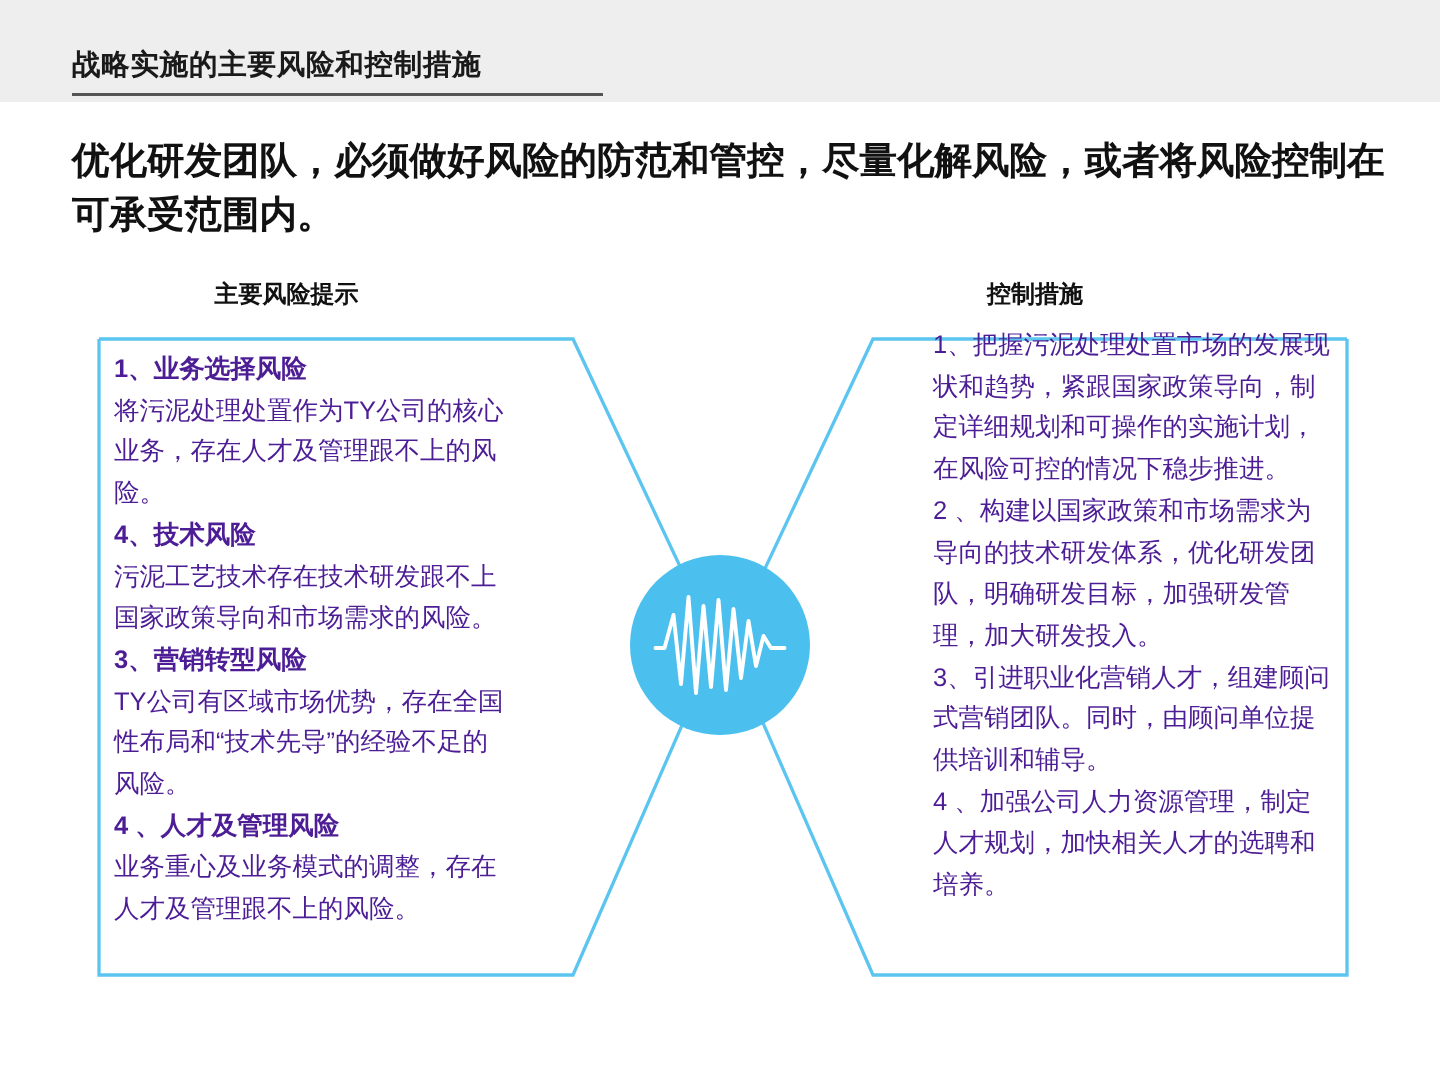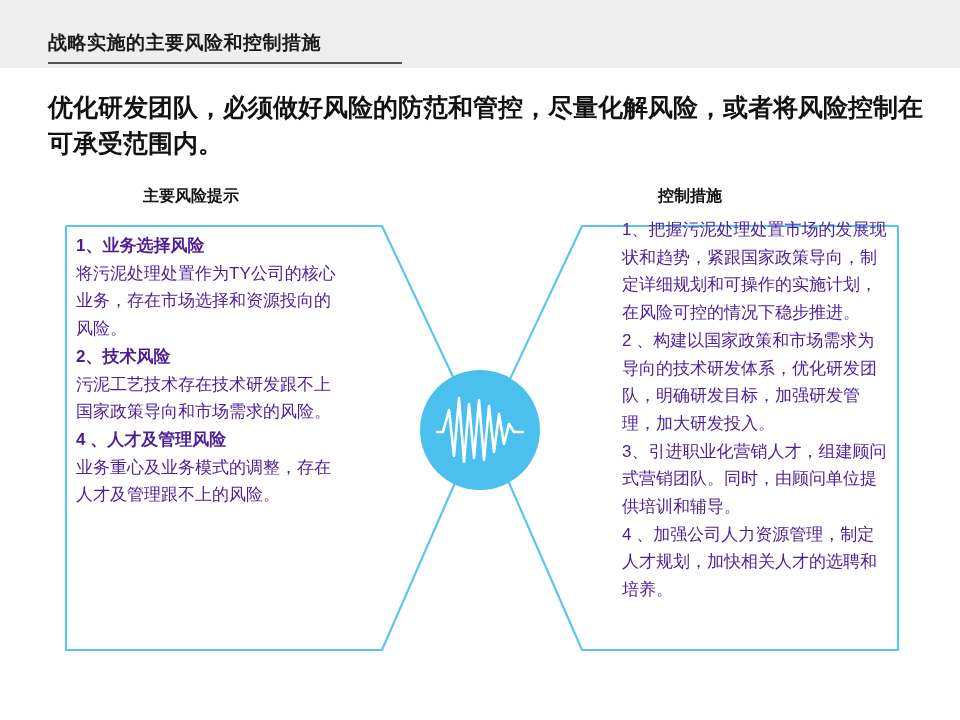--- a/index.html
+++ b/index.html
@@ -127,23 +127,25 @@
 
     <polyline points="898,226 898,650 582,650 486,430 582,226 898,226" fill="none" stroke="#5BC5F0" stroke-width="2.2" stroke-linejoin="miter"></polyline>
 
     <circle cx="480" cy="430" r="60" fill="#4BC0EE"></circle>
 
     <polyline points="437,432 443,432 449,410 454,456 459,398 464,462 469,404 474,458 479,400 484,460 489,406 494,452 499,414 504,444 509,424 514,432 523,432" fill="none" stroke="#ffffff" stroke-width="2.6" stroke-linejoin="round" stroke-linecap="round"></polyline>
   </svg>
 
   <div class="col-body left">
     <span class="item-title">1、业务选择风险</span>
-    <span class="item-text">将污泥处理处置作为TY公司的核心业务，存在市场选择和资源投向的风险。</span>
-    <span class="item-title">2、技术风险</span>
+    <span class="item-text">将污泥处理处置作为TY公司的核心业务，存在人才及管理跟不上的风险。</span>
+    <span class="item-title">4、技术风险</span>
     <span class="item-text">污泥工艺技术存在技术研发跟不上国家政策导向和市场需求的风险。</span>
+    <span class="item-title">3、营销转型风险</span>
+    <span class="item-text">TY公司有区域市场优势，存在全国性布局和“技术先导”的经验不足的风险。</span>
     <span class="item-title">4 、人才及管理风险</span>
     <span class="item-text">业务重心及业务模式的调整，存在人才及管理跟不上的风险。</span>
   </div>
 
   <div class="col-body right">
     <span class="para">1、把握污泥处理处置市场的发展现状和趋势，紧跟国家政策导向，制定详细规划和可操作的实施计划，在风险可控的情况下稳步推进。</span>
     <span class="para">2 、构建以国家政策和市场需求为导向的技术研发体系，优化研发团队，明确研发目标，加强研发管理，加大研发投入。</span>
     <span class="para">3、引进职业化营销人才，组建顾问式营销团队。同时，由顾问单位提供培训和辅导。</span>
     <span class="para">4 、加强公司人力资源管理，制定人才规划，加快相关人才的选聘和培养。</span>
   </div>

